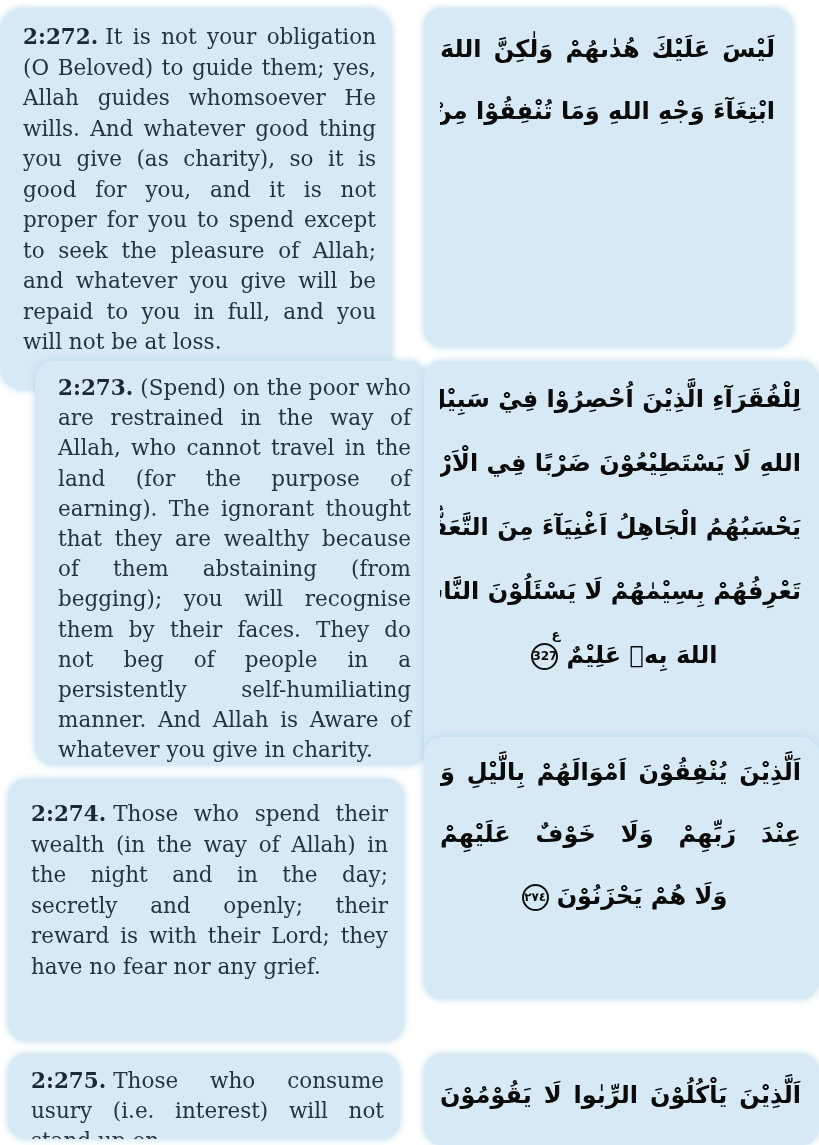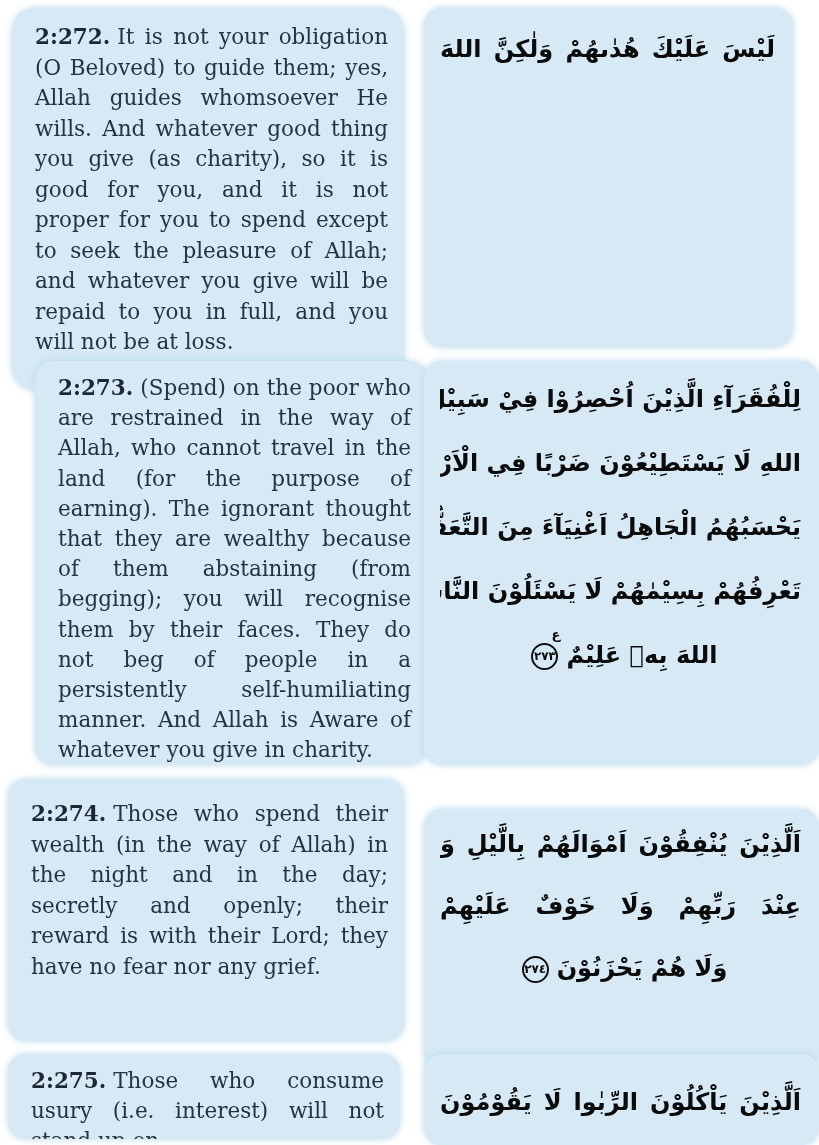--- a/index.html
+++ b/index.html
@@ -78,57 +78,58 @@
   }
   .ruku {
     position: absolute;
     top: -17px;
     right: -4px;
     font-size: 13px;
     line-height: 1;
     color: #0b0b0b;
   }
   
-  #r1-en { top: 8px;    left: 12px;   width: 392px; height: 382px; border-radius: 23px; }
+  #r1-en { top: 8px;    left: 0;   width: 392px; height: 382px; border-radius: 23px; }
   #r1-ar { top: 8px;    left: 424px; width: 369px; height: 339px; }
   #r2-en { top: 361px;  left: 8px;   width: 392px; height: 404px; }
   #r2-ar { top: 361px;  left: 424px; width: 395px; height: 404px; }
   #r3-en { top: 779px;  left: 8px;   width: 396px; height: 262px; }
-  #r3-ar { top: 809px;  left: 424px; width: 395px; height: 262px; }
+  #r3-ar { top: 737px;  left: 424px; width: 395px; height: 262px; }
   #r4-en { top: 1054px; left: 8px;   width: 392px; height: 85px; }
   #r4-ar { top: 1054px; left: 424px; width: 395px; height: 91px; }
   #r2-en { line-height: 30.2px; padding-top: 12px; margin-left: 27px; }
   #r2-ar { line-height: 64px;   padding-top: 6px; }
   #r3-en { padding-top: 20px; }
   #r3-ar { padding-top: 4px; }
   #r4-en { padding-top: 12px; line-height: 30px; }
-  #r4-ar { padding-top: 17px; }
+  #r4-ar { padding-top: 10px; }
 </style>
 </head>
 <body>
 
 <div class="page">
 
   <div class="panel en" id="r1-en">
     <p><b class="ref">2:272.</b><span>It is not your obligation (O Beloved) to guide them; yes, Allah guides whomsoever He wills. And whatever good thing you give (as charity), so it is good for you, and it is not proper for you to spend except to seek the pleasure of Allah; and whatever you give will be repaid to you in full, and you will not be at loss.</span></p>
   </div>
   <div class="panel ar" id="r1-ar">
     <div class="aline">لَيْسَ عَلَيْكَ هُدٰىهُمْ وَلٰكِنَّ اللهَ</div>
+    <div class="aline">ابْتِغَآءَ وَجْهِ اللهِ وَمَا تُنْفِقُوْا مِنْ</div>
   </div>
 
   <div class="panel en" id="r2-en">
     <p><b class="ref">2:273.</b><span>(Spend) on the poor who are restrained in the way of Allah, who cannot travel in the land (for the purpose of earning). The ignorant thought that they are wealthy because of them abstaining (from begging); you will recognise them by their faces. They do not beg of people in a persistently self-humiliating manner. And Allah is Aware of whatever you give in charity.</span></p>
   </div>
   <div class="panel ar" id="r2-ar">
     <div class="aline">لِلْفُقَرَآءِ الَّذِيْنَ اُحْصِرُوْا فِيْ سَبِيْلِ</div>
     <div class="aline">اللهِ لَا يَسْتَطِيْعُوْنَ ضَرْبًا فِي الْاَرْضِ</div>
     <div class="aline">يَحْسَبُهُمُ الْجَاهِلُ اَغْنِيَآءَ مِنَ التَّعَفُّفِ</div>
     <div class="aline">تَعْرِفُهُمْ بِسِيْمٰهُمْ لَا يَسْئَلُوْنَ النَّاسَ</div>
     <div class="aline aline-center"><span>اللهَ بِهٖ عَلِيْمٌ</span><span class="medallion">
-          <span>٢٧٣</span>
+          <span>327</span>
           <span class="ruku">ع</span>
         </span></div>
   </div>
 
   <div class="panel en" id="r3-en">
     <p><b class="ref">2:274.</b><span>Those who spend their wealth (in the way of Allah) in the night and in the day; secretly and openly; their reward is with their Lord; they have no fear nor any grief.</span></p>
   </div>
   <div class="panel ar" id="r3-ar">
     <div class="aline">اَلَّذِيْنَ يُنْفِقُوْنَ اَمْوَالَهُمْ بِالَّيْلِ وَ</div>
     <div class="aline">عِنْدَ رَبِّهِمْ وَلَا خَوْفٌ عَلَيْهِمْ</div>

